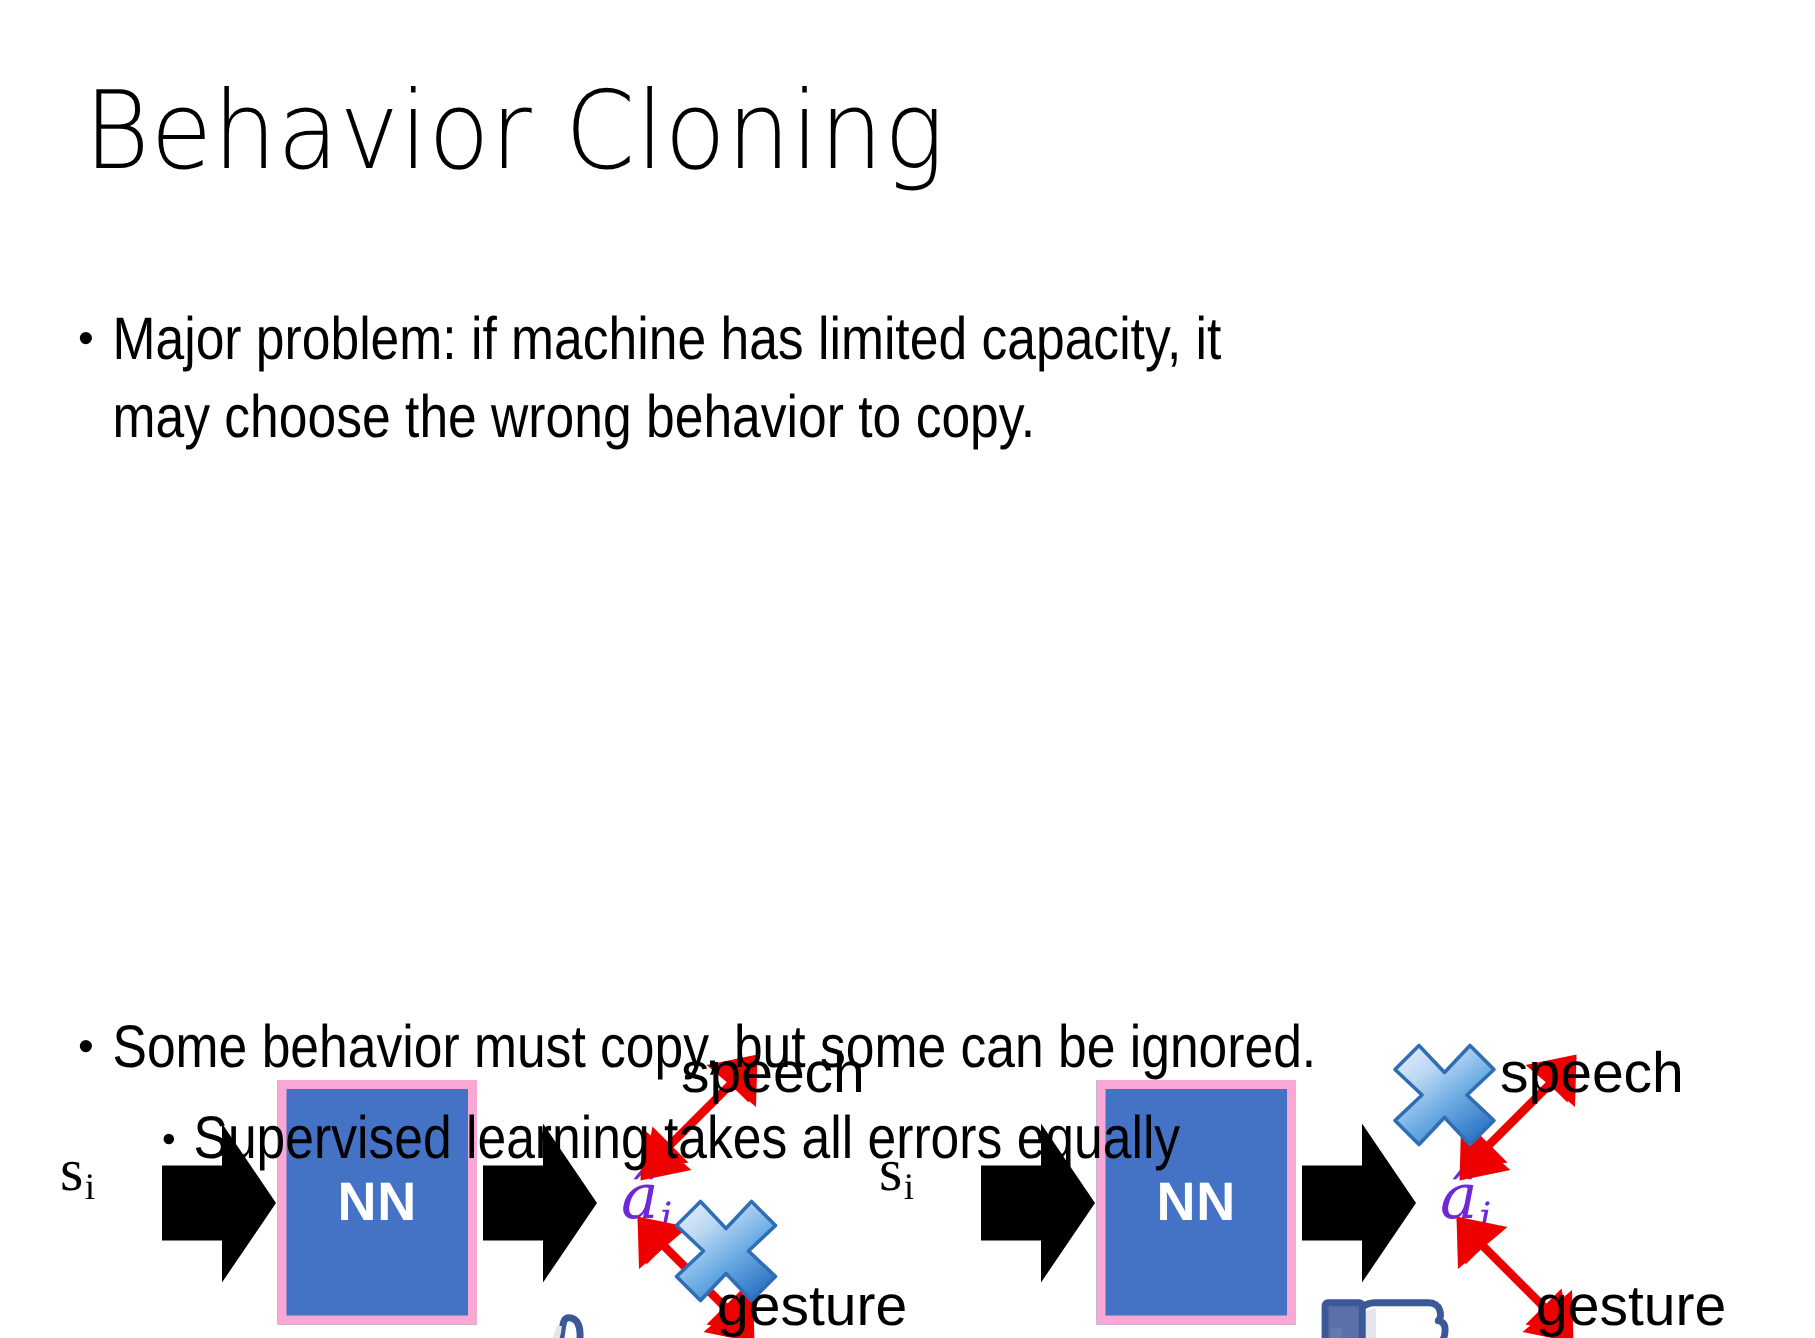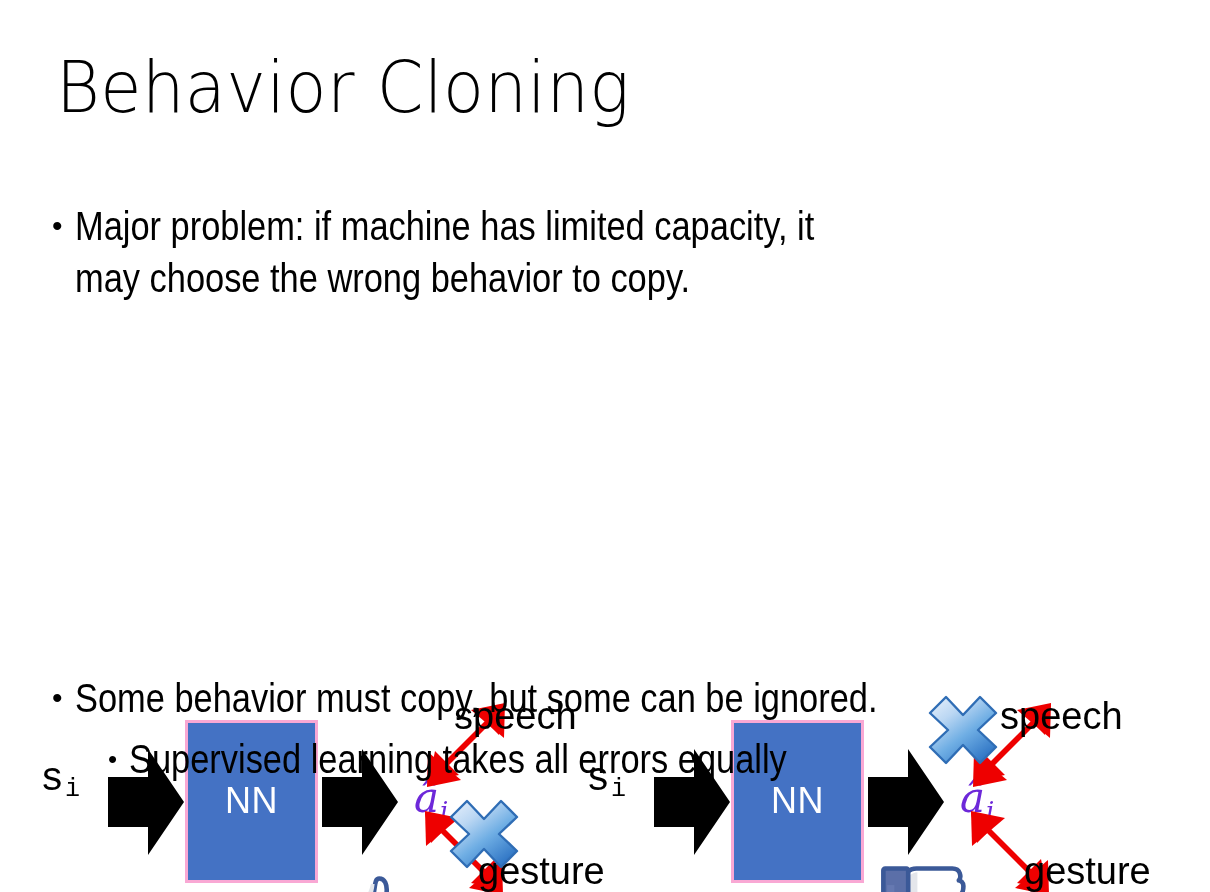--- a/index.html
+++ b/index.html
@@ -82,21 +82,21 @@
     height: 290px;
   }
   #diagram-left  { left: 12px; }
   #diagram-right { left: 558px; }
 
   
   .state-label {
     position: absolute;
     left: 28px;
     top: 415px;
-    font-family: Liberation Mono, monospace;
+    font-family: Liberation Serif, serif;
     font-size: 40px;
     line-height: 40px;
     color: #000000;
   }
   .state-label sub {
     font-size: 25px;
     vertical-align: baseline;
     position: relative;
     top: 6px;
     left: 1px;
@@ -113,22 +113,23 @@
   .arrow-out { left: 310px; top: 402px; }
 
   
   .nn-box {
     position: absolute;
     left: 173px;
     top: 375px;
     width: 133px;
     height: 163px;
     background: #4472C4;
-    border: 3px solid #f9a8d4;
+    border: 6px solid #f9a8d4;
     box-sizing: border-box;
+    font-weight: bold;
   }
   .nn-label {
     position: absolute;
     left: 0;
     right: 0;
     top: 50%;
     transform: translateY(-52%);
     text-align: center;
     color: #ffffff;
     font-family: "Liberation Sans", sans-serif;

